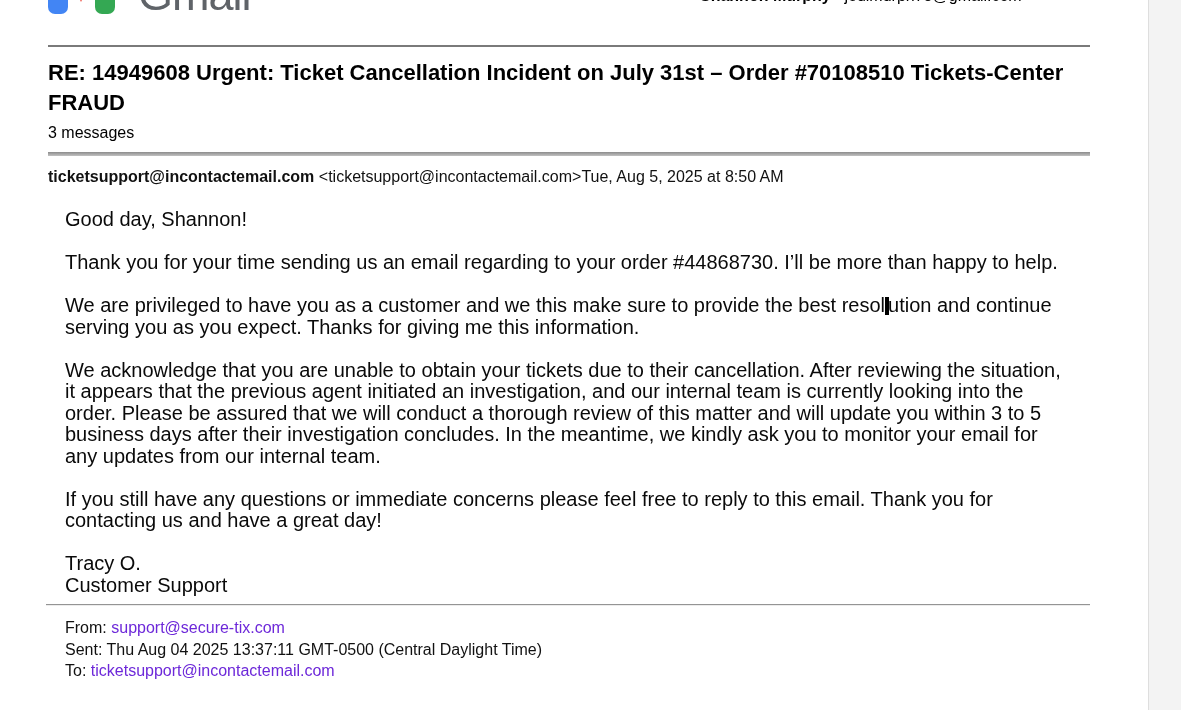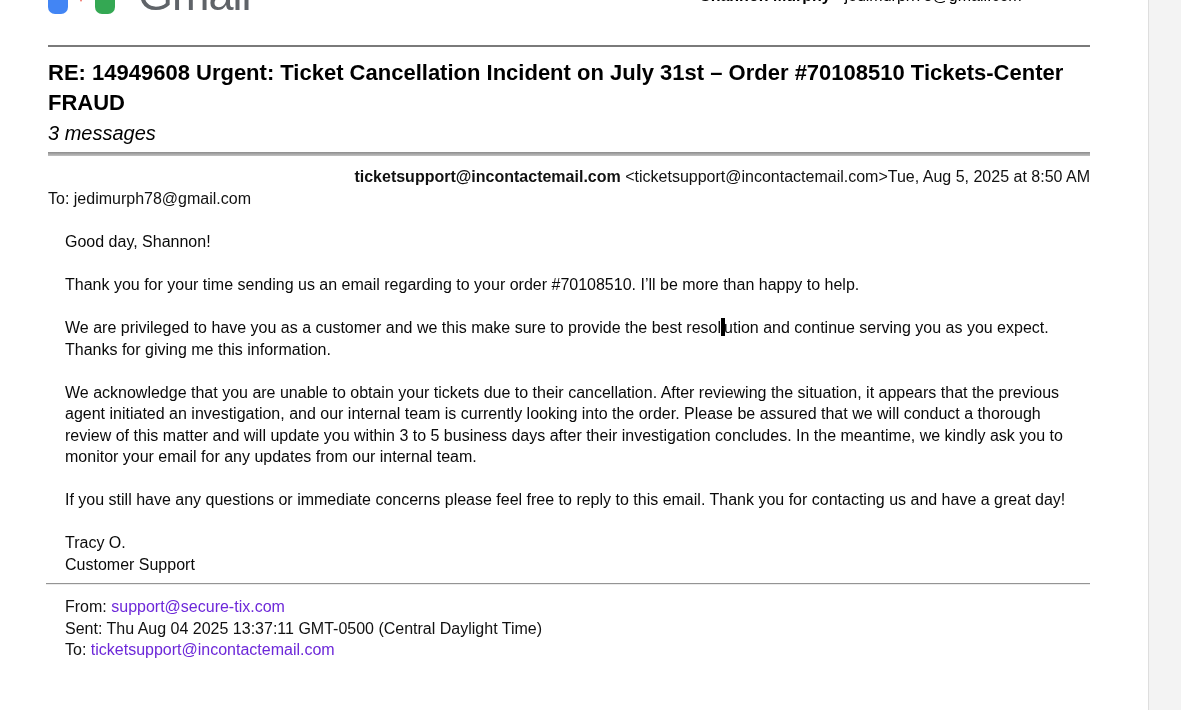--- a/index.html
+++ b/index.html
@@ -25,30 +25,30 @@
   .account b { font-weight:bold; }
 
   .content { margin:45px 58px 0 48px; width:1042px; }
 
   .rule-top { height:2px; background:#7a7a7a; }
   .rule-thick { height:4px; background:linear-gradient(#8c8c8c,#c2c2c2); margin-top:8px; }
   .rule-quote { height:0; border-top:1px solid #949494; box-shadow:0 1px 0 #ececec;
                 margin-top:8px; margin-left:-2px; }
 
   .subject { margin-top:11px; font-size:22px; line-height:30px; font-weight:bold; color:#000; }
-  .msg-count { margin-top:4px; font-size:20px; line-height:22px; color:#000;font-style:italic; }
+  .msg-count { margin-top:4px; font-size:16px; line-height:22px; color:#000; }
 
-  .msg-header { margin-top:10px; display:flex; justify-content:flex-end;
+  .msg-header { margin-top:10px; display:flex; justify-content:flex-start;
                 font-size:16px; line-height:21px; }
   .sender-name { font-weight:bold; }
   .msg-date { white-space:nowrap; }
   .msg-to { font-size:16px; line-height:21px; margin-top:1px; }
 
   .body-block { margin-top:22px; margin-left:17px; width:1005px;
-                font-size:16px; line-height:21.5px; color:#0a0a0a; }
+                font-size:20px; line-height:21.5px; color:#0a0a0a; }
   .body-block p { margin:0 0 21.5px 0; }
   .body-block p:last-child { margin-bottom:8px; }
   .sig { margin-bottom:0; }
   .caret { display:inline-block; width:4px; height:18px; background:#000;
            vertical-align:-3px; margin-right:-1px; }
 
   .quoted { margin-top:12px; margin-left:17px; font-size:16px; line-height:21.5px; }
   .quoted a { color:#6d28d9; text-decoration:none; }
 </style>
 </head>
@@ -69,25 +69,24 @@
 
     <h1 class="subject">RE: 14949608 Urgent: Ticket Cancellation Incident on July 31st – Order #70108510 Tickets-Center FRAUD</h1>
     <div class="msg-count">3 messages</div>
 
     <div class="rule-thick"></div>
 
     <div class="msg-header">
       <div><span class="sender-name">ticketsupport@incontactemail.com</span> <span>&lt;ticketsupport@incontactemail.com&gt;</span></div>
       <div class="msg-date">Tue, Aug 5, 2025 at 8:50 AM</div>
     </div>
-    <div class="msg-to">To: jedimurph78@gmail.com</div>
 
     <div class="body-block">
       <p>Good day, Shannon!</p>
-      <p>Thank you for your time sending us an email regarding to your order #70108510. I’ll be more than happy to help.</p>
+      <p>Thank you for your time sending us an email regarding to your order #44868730. I’ll be more than happy to help.</p>
       <p><span>We are privileged to have you as a customer and we this make sure to provide the best resol</span><span class="caret"></span><span>ution and continue serving you as you expect. Thanks for giving me this information.</span></p>
       <p>We acknowledge that you are unable to obtain your tickets due to their cancellation. After reviewing the situation, it appears that the previous agent initiated an investigation, and our internal team is currently looking into the order. Please be assured that we will conduct a thorough review of this matter and will update you within 3 to 5 business days after their investigation concludes. In the meantime, we kindly ask you to monitor your email for any updates from our internal team.</p>
       <p>If you still have any questions or immediate concerns please feel free to reply to this email. Thank you for contacting us and have a great day!</p>
       <p class="sig"><span>Tracy O.</span><br><span>Customer Support</span></p>
     </div>
 
     <div class="rule-quote"></div>
 
     <div class="quoted">
       <div><span>From:</span> <a href="#">support@secure-tix.com</a></div>

